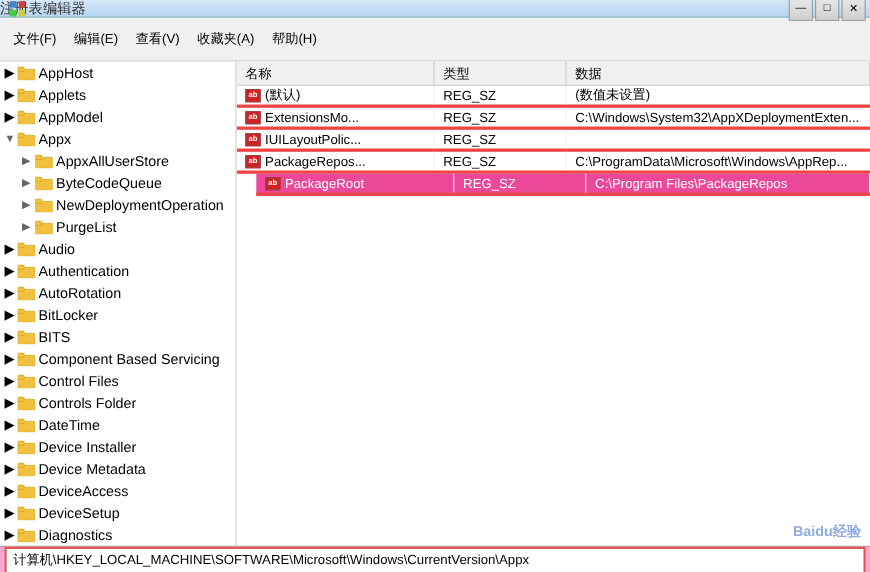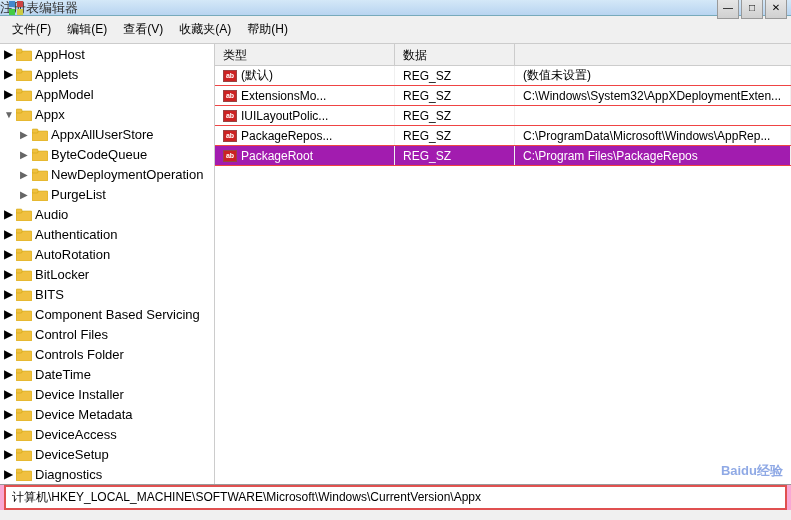--- a/index.html
+++ b/index.html
@@ -46,21 +46,21 @@
       display: flex;
       align-items: center;
       justify-content: center;
       font-size: 10px;
       cursor: pointer;
     }
 
     
     .menu-bar {
       background: #f0f0f0;
-      height: 28px;
+      height: 40px;
       display: flex;
       align-items: center;
       border-bottom: 1px solid #ccc;
       padding: 0 4px;
     }
     .menu-item {
       padding: 2px 8px;
       cursor: pointer;
       color: #000;
     }
@@ -130,25 +130,26 @@
       border-right: 1px solid #ccc;
       font-size: 12px;
       color: #000;
     }
 
     
     .table-row {
       display: grid;
       grid-template-columns: 180px 120px 1fr;
       height: 20px;
-      border-bottom: 1px solid #ef4444;
+      border-bottom: 3px solid #ef4444;
     }
     .table-row.selected {
-      background: #a21caf;
+      background: #ec4899;
       color: #fff;
+      margin-left: 18px;
     }
     .table-cell {
       padding: 2px 8px;
       font-size: 12px;
       overflow: hidden;
       text-overflow: ellipsis;
       white-space: nowrap;
       display: flex;
       align-items: center;
       border-right: 1px solid #f0f0f0;
@@ -389,20 +390,21 @@
         <svg width="16" height="14" viewBox="0 0 16 14" style="margin-right:3px;flex-shrink:0;">
     <rect x="0" y="4" width="16" height="10" rx="1" fill="#f0c040" stroke="#c8a000" stroke-width="0.5"></rect>
     <rect x="0" y="2" width="6" height="4" rx="1" fill="#f0c040" stroke="#c8a000" stroke-width="0.5"></rect>
   </svg>
         <span class="tree-item-label">Diagnostics</span>
       </div>
     </div>
 
   <div class="right-panel">
     <div class="table-header">
+      <div class="table-header-cell">名称</div>
       <div class="table-header-cell">类型</div>
       <div class="table-header-cell">数据</div>
     </div>
     <div id="tableBody">
 
     <div class="table-row">
     <div class="table-cell"><span style="display:inline-flex;align-items:center;justify-content:center;width:14px;height:12px;background:#cc2222;border:1px solid #994444;margin-right:4px;color:#fff;font-size:7px;font-weight:bold;flex-shrink:0;">ab</span>(默认)</div>
     <div class="table-cell">REG_SZ</div>
     <div class="table-cell">(数值未设置)</div>
   </div>

